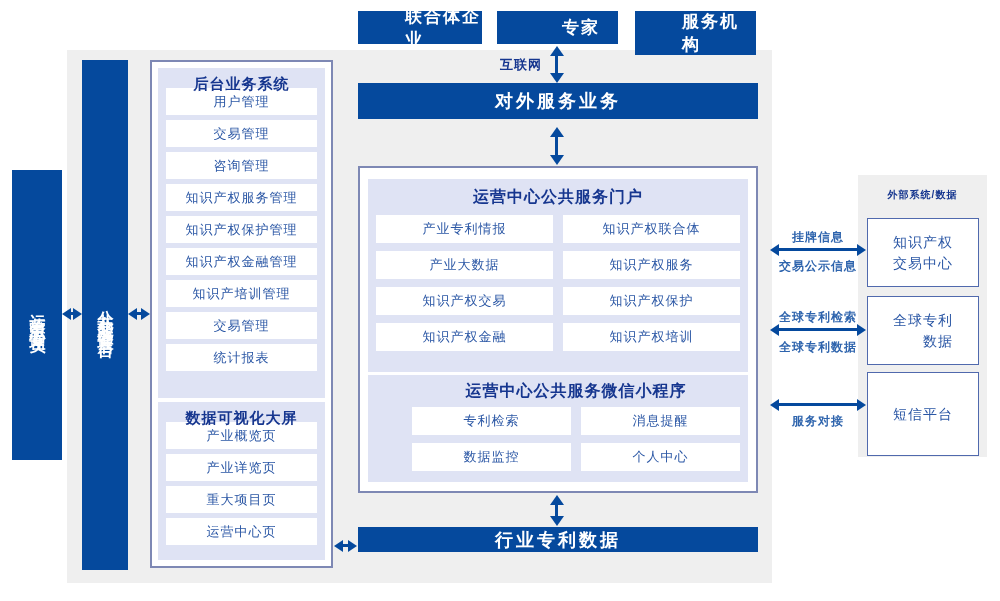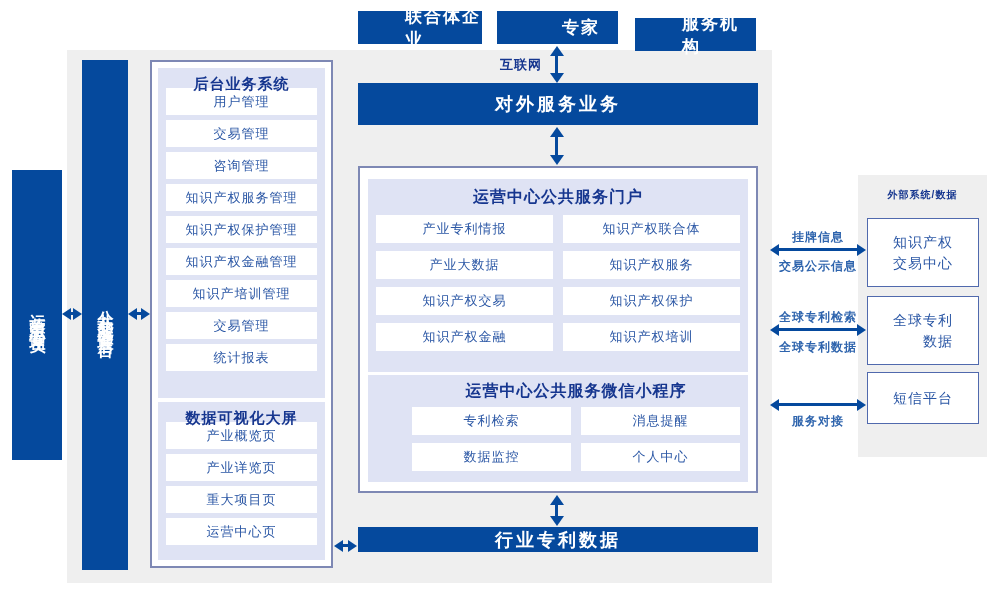--- a/index.html
+++ b/index.html
@@ -61,21 +61,21 @@
 </style>
 </head>
 <body>
 
 <div id="stage">
 
   <div class="gray-area" style="left:67px; top:50px; width:705px; height:533px;"></div>
 
   <div class="bluebox actor" style="left:358px; top:11px; width:124px; height:33px;">联合体企业</div>
   <div class="bluebox actor" style="left:497px; top:11px; width:121px; height:33px;">专家</div>
-  <div class="bluebox actor" style="left:635px; top:18px; width:121px; height:33px;">服务机构</div>
+  <div class="bluebox actor" style="left:635px; top:11px; width:121px; height:44px;">服务机构</div>
 
   <div class="inet-label" style="left:470px; top:56px; width:72px; text-align:right;">互联网</div>
   <div class="arr v" style="left:555px; top:56px; height:17px;"></div>
 
   <div class="vbar" style="left:12px; top:170px; width:50px; height:290px;">运营中心管理员</div>
   <div class="vbar" style="left:82px; top:60px; width:46px; height:510px;">公共功能及管理后台</div>
 
   <div class="arr h" style="left:71px; top:312px; width:2px;"></div>
   <div class="arr h" style="left:137px; top:312px; width:4px;"></div>
 
@@ -98,21 +98,21 @@
       <div class="ptitle side">数据可视化大屏</div>
       <div class="vlist">
         <div class="item">产业概览页</div>
         <div class="item">产业详览页</div>
         <div class="item">重大项目页</div>
         <div class="item">运营中心页</div>
       </div>
     </div>
   </div>
 
-  <div class="bluebox hbar" style="left:358px; top:83px; width:400px; height:42px;">对外服务业务</div>
+  <div class="bluebox hbar" style="left:358px; top:83px; width:400px; height:36px;">对外服务业务</div>
 
   <div class="arr v" style="left:555px; top:137px; height:18px;"></div>
 
   <div class="frame" style="left:358px; top:166px; width:400px; height:327px;">
     <div class="panel" style="left:8px; top:11px; width:380px; height:193px;">
       <div class="ptitle big">运营中心公共服务门户</div>
       <div class="grid2">
         <div class="item">产业专利情报</div>
         <div class="item">知识产权联合体</div>
         <div class="item">产业大数据</div>
@@ -139,21 +139,21 @@
   <div class="bluebox hbar" style="left:358px; top:527px; width:400px; height:25px;">行业专利数据</div>
 
   <div class="arr h" style="left:343px; top:544px; width:5px;"></div>
 
   <div class="ext-panel" style="left:858px; top:175px; width:129px; height:282px;">
     <div class="ext-title" style="top:13px;">外部系统/数据</div>
     <div class="ext-box" style="left:9px; top:43px; width:112px; height:69px;">知识产权
 交易中心</div>
     <div class="ext-box" style="left:9px; top:121px; width:112px; height:69px;">全球专利
 数据</div>
-    <div class="ext-box" style="left:9px; top:197px; width:112px; height:52px;">短信平台</div>
+    <div class="ext-box" style="left:9px; top:197px; width:112px; height:84px;">短信平台</div>
   </div>
 
   <div class="link-label" style="left:768px; top:229px;">挂牌信息</div>
   <div class="arr h" style="left:779px; top:248px; width:78px;"></div>
   <div class="link-label" style="left:768px; top:258px;">交易公示信息</div>
 
   <div class="link-label" style="left:768px; top:309px;">全球专利检索</div>
   <div class="arr h" style="left:779px; top:328px; width:78px;"></div>
   <div class="link-label" style="left:768px; top:339px;">全球专利数据</div>
 

